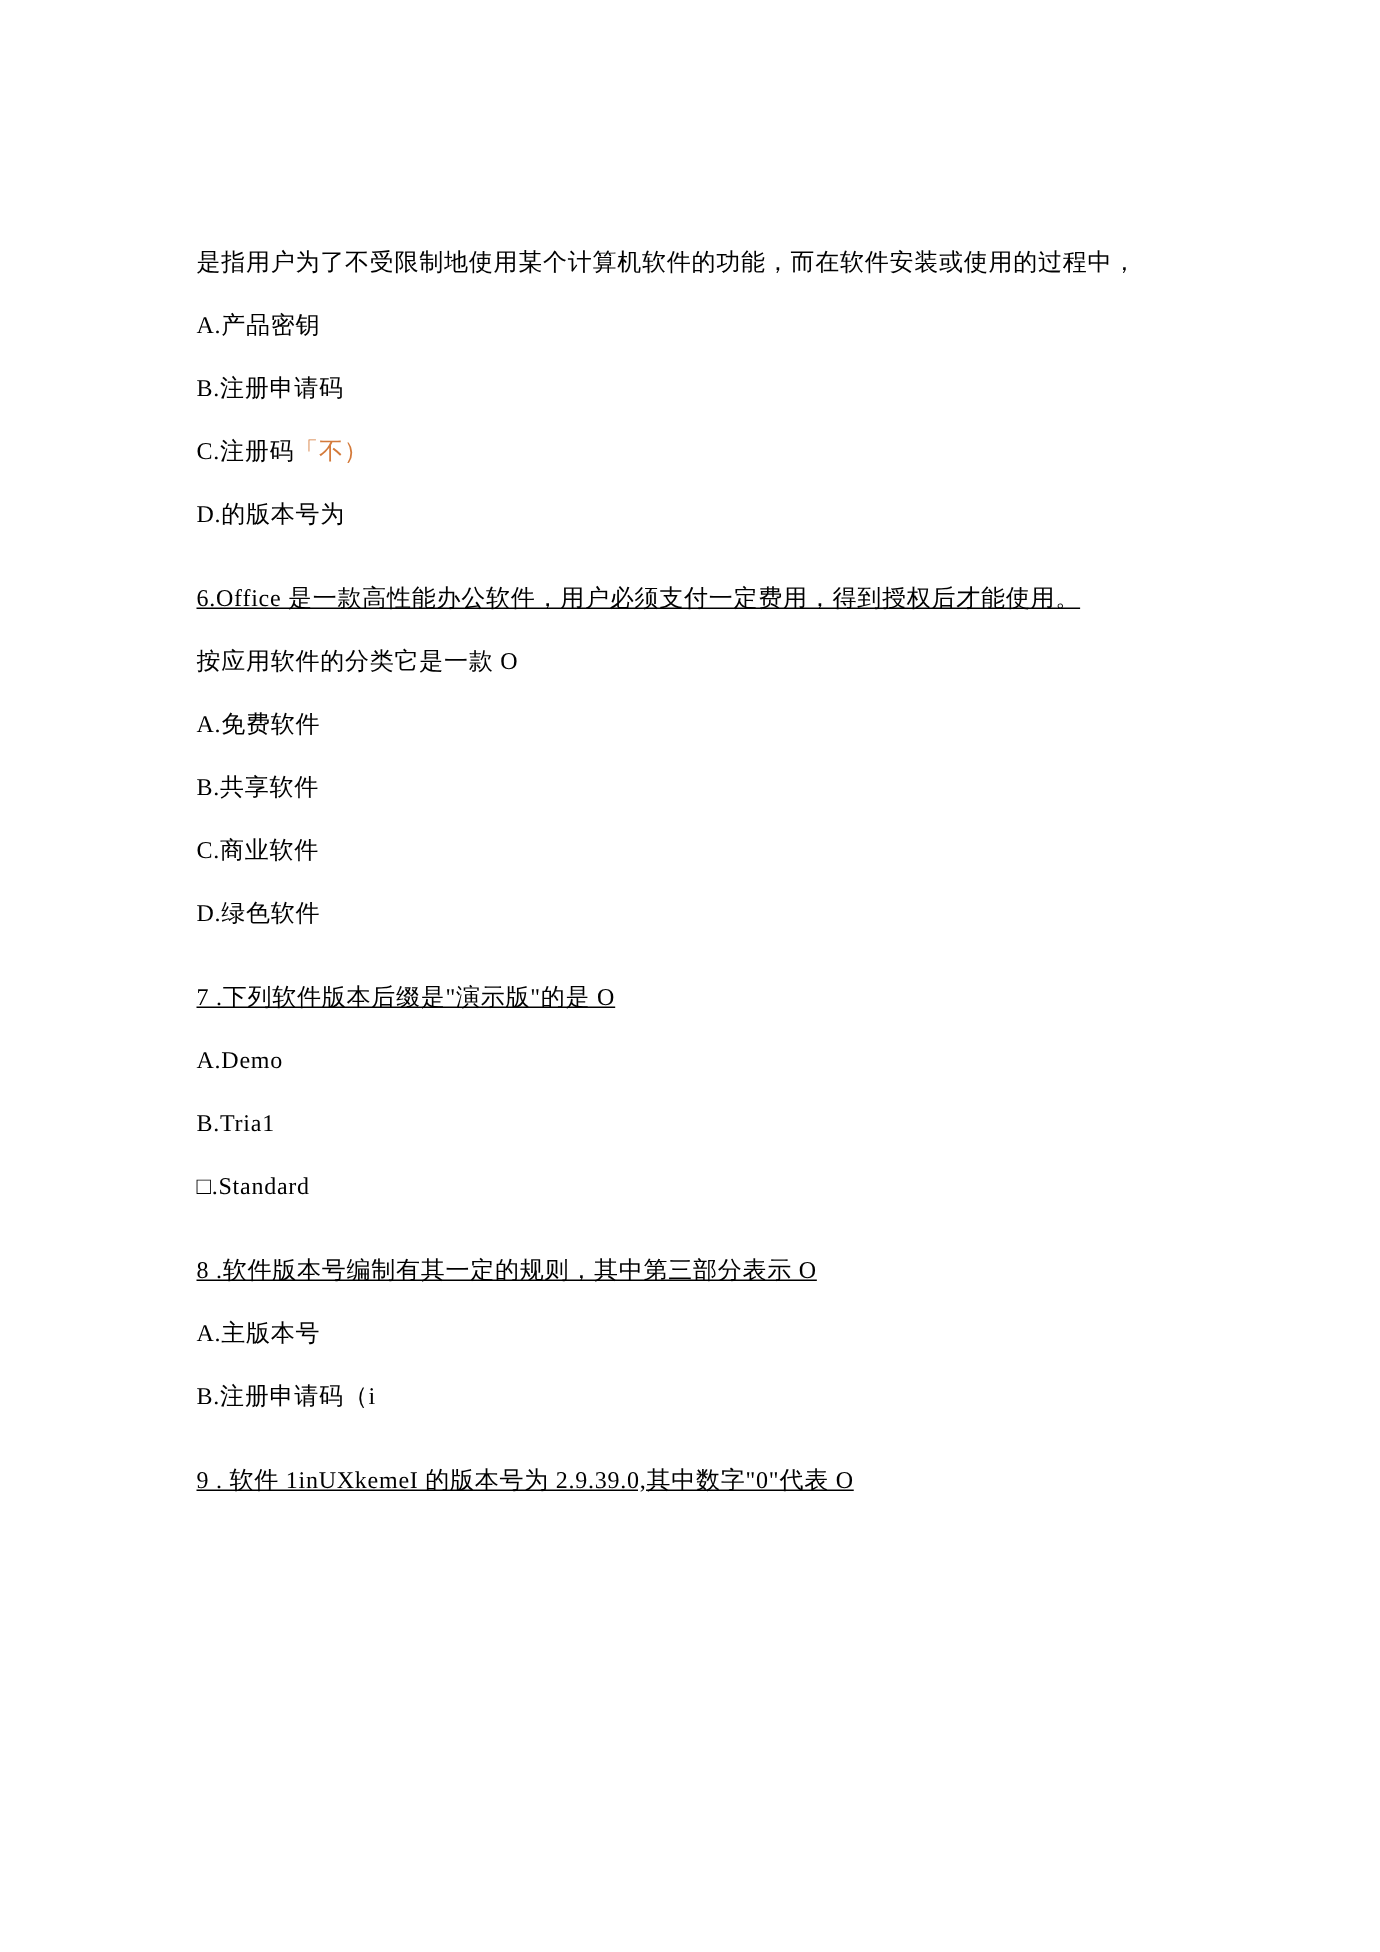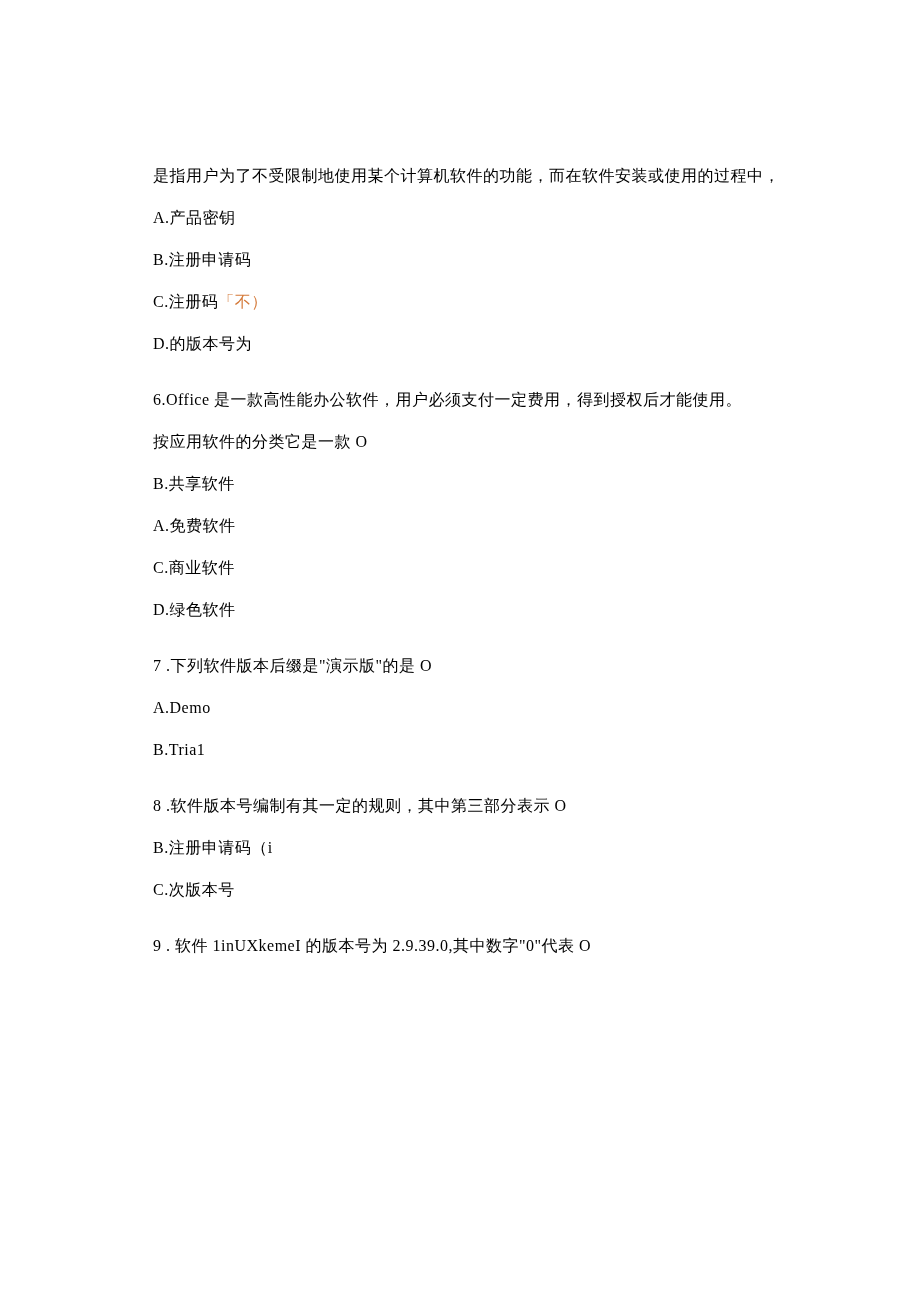--- a/index.html
+++ b/index.html
@@ -7,56 +7,57 @@
       background: #ffffff;
       width: 920px;
       min-height: 1301px;
       font-family: "SimSun", "宋体", "Times New Roman", serif;
       font-size: 16px;
       color: #000000;
       line-height: 1.5;
     }
     .page {
       padding: 164px 68px 100px 131px;
-      margin-left: 22px;
     }
     .line {
       margin-bottom: 18px;
       letter-spacing: 0.5px;
     }
     .para-gap {
       margin-top: 32px;
+      text-decoration: underline;
     }
     .highlight {
       color: #d47a3a;
     }
   </style>
 </head>
 <body>
 
 <div class="page">
 
   <div class="line">是指用户为了不受限制地使用某个计算机软件的功能，而在软件安装或使用的过程中，</div>
   <div class="line">A.产品密钥</div>
   <div class="line">B.注册申请码</div>
   <div class="line">
     <span>C.注册码</span><span class="highlight">「不）</span>
   </div>
   <div class="line">D.的版本号为</div>
 
   <div class="line para-gap">6.Office 是一款高性能办公软件，用户必须支付一定费用，得到授权后才能使用。</div>
   <div class="line">按应用软件的分类它是一款 O</div>
+  <div class="line">A.免费软件</div>
   <div class="line">B.共享软件</div>
-  <div class="line">A.免费软件</div>
   <div class="line">C.商业软件</div>
   <div class="line">D.绿色软件</div>
 
   <div class="line para-gap">7   .下列软件版本后缀是"演示版"的是 O</div>
   <div class="line">A.Demo</div>
   <div class="line">B.Tria1</div>
+  <div class="line">□.Standard</div>
 
   <div class="line para-gap">8   .软件版本号编制有其一定的规则，其中第三部分表示 O</div>
+  <div class="line">A.主版本号</div>
   <div class="line">B.注册申请码（i</div>
-  <div class="line">C.次版本号</div>
 
   <div class="line para-gap">9   . 软件 1inUXkemeI 的版本号为 2.9.39.0,其中数字"0"代表 O</div>
 
 </div>
 
 </body></html>

